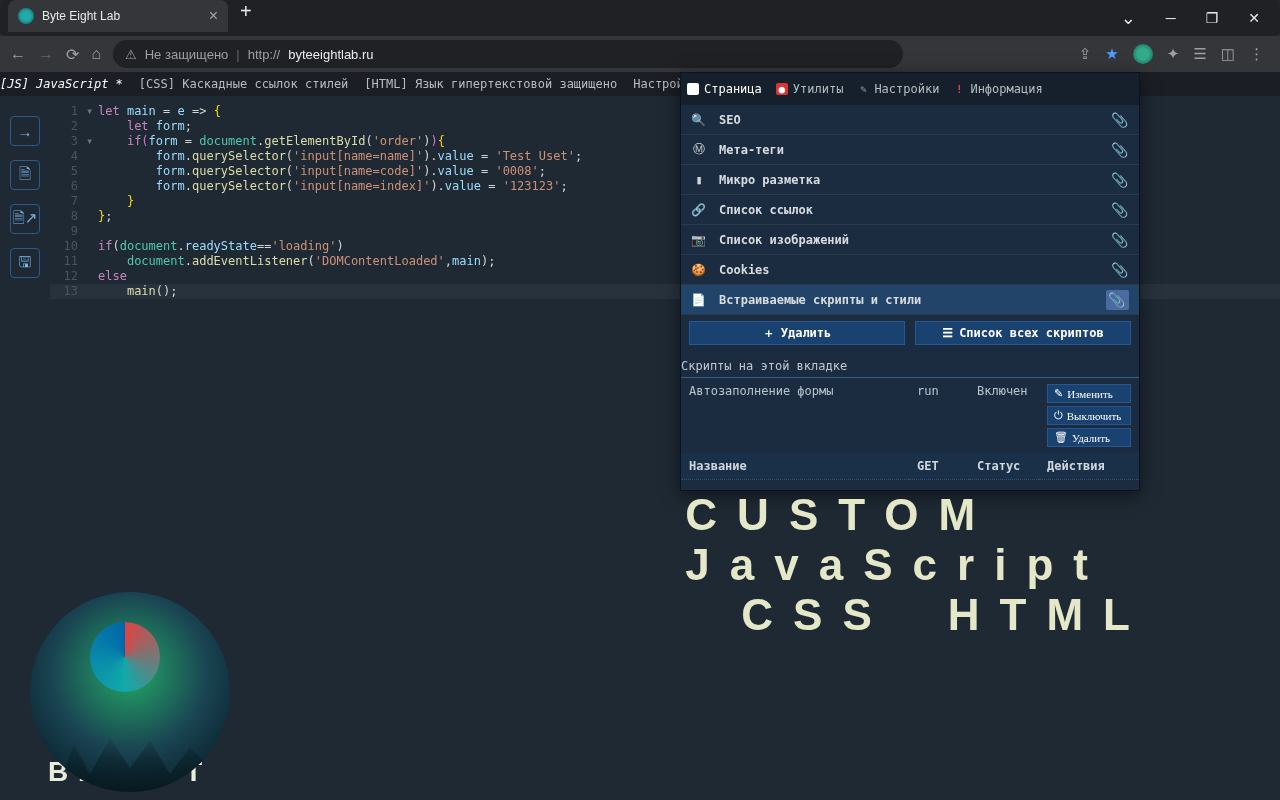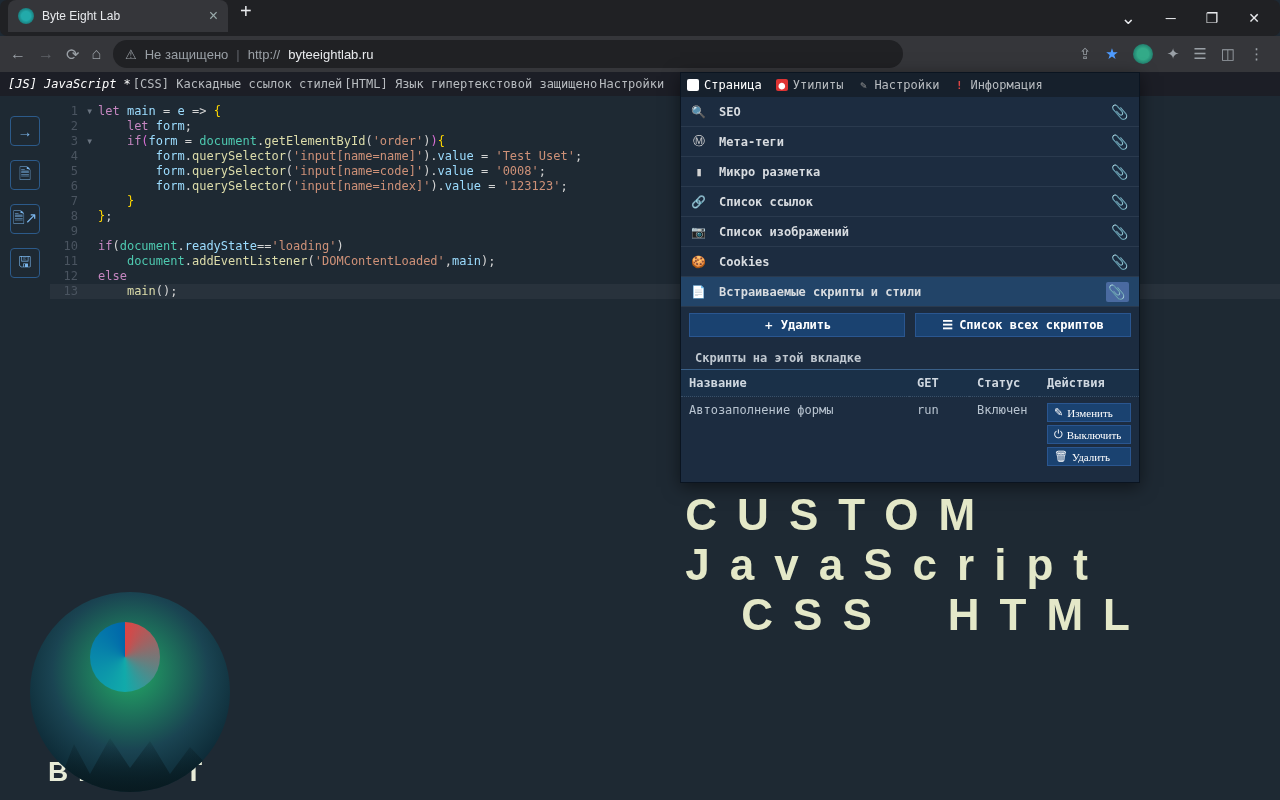--- a/index.html
+++ b/index.html
@@ -20,53 +20,53 @@
 .addrbox { flex:1; height:28px; background:#202124; border-radius:14px; display:flex; align-items:center; padding:0 12px; gap:8px; font:13px Arial; color:#9aa0a6; max-width:790px; }
 .addrbox .secure { color:#9aa0a6; }
 .addrbox .sep { color:#5f6368; }
 .addrbox .url { color:#e8eaed; }
 .exticons { display:flex; gap:14px; align-items:center; margin-left:auto; padding-right:6px; }
 .exticons span { color:#9aa0a6; font:15px Arial; cursor:pointer; }
 .star { color:#4f9cff!important; }
 .avatar { width:20px;height:20px;border-radius:50%;background:radial-gradient(circle,#3a8 40%,#155);}
 
 
-.menubar { height:24px; background:#1c1e26; display:flex; align-items:center; padding-left:8px; gap:2px; font:12px Consolas,monospace; color:#b8bcc0; }
+.menubar { height:24px; background:#1c1e26; display:flex; align-items:center; gap:16px; font:12px Consolas,monospace; color:#b8bcc0; }
 .menubar .mi { cursor:pointer; }
 .menubar .mi.active { color:#fff; font-style:italic; }
 
 
 .editor { position:absolute; left:0; top:96px; right:0; bottom:0; display:flex; }
 .toolstrip { width:50px; background:#1e2933; display:flex; flex-direction:column; align-items:center; gap:14px; padding-top:20px; }
 .toolbtn { width:30px; height:30px; border:1px solid #2c5a8a; border-radius:4px; display:flex; align-items:center; justify-content:center; color:#7ab4ea; font:15px Arial; cursor:pointer; }
 .codepane { flex:1; font:12px Consolas,Menlo,monospace; padding-top:8px; position:relative; }
 .codeline { display:flex; white-space:pre; line-height:15px; }
 .codeline.hl { background:#28323c; }
 .ln { width:36px; text-align:right; color:#4a5460; padding-right:8px; user-select:none; }
 .fold { width:12px; color:#6a7480; }
 .c-kw{color:#c586c0;} .c-id{color:#9cdcfe;} .c-fn{color:#dcdcaa;} .c-str{color:#ce9178;} .c-op{color:#d4d4d4;} .c-brk{color:#ffd700;} .c-brk2{color:#da70d6;} .c-doc{color:#4ec9b0;}
 
 
 .panel { position:absolute; right:140px; top:72px; width:460px; background:#1c2c40; border:1px solid #0a1420; font:12px Consolas,monospace; color:#d4d4d4; box-shadow:0 4px 16px rgba(0,0,0,.5); }
-.ptabs { height:24px; background:#16202c; display:flex; align-items:center; padding:0 6px; gap:14px; }
+.ptabs { height:32px; background:#16202c; display:flex; align-items:center; padding:0 6px; gap:14px; }
 .ptabs .pt { display:flex; align-items:center; gap:5px; cursor:pointer; color:#b8bcc0; }
 .ptabs .pt.active { color:#fff; }
 .ptabs .pi { width:12px;height:12px;display:inline-flex;align-items:center;justify-content:center;font-size:11px;}
 .pi-page{background:#fff;border-radius:2px;} .pi-util{background:#d33;color:#fff;border-radius:2px;font-size:8px;}
 .pi-set::before{content:"✎";color:#999;} .pi-info::before{content:"!";color:#d44;font-weight:bold;}
 .pitems { }
 .pitem { height:30px; background:#1c2c40; border-bottom:1px solid #2a3a4e; display:flex; align-items:center; padding:0 10px; gap:12px; cursor:pointer; }
 .pitem.sel { background:#224468; }
 .pitem .pico { width:16px; text-align:center; }
 .pitem .plabel { flex:1; color:#d8dce0; font-weight:bold; }
 .clip { color:#8a9ab0; font-size:14px; }
 .clip.sel{ background:#4a6aa0; padding:2px 3px; border-radius:2px; color:#fff;}
 .pactions { display:flex; gap:10px; padding:6px 8px; }
 .pabtn { flex:1; height:24px; background:#1a4270; border:1px solid #2a5690; display:flex; align-items:center; justify-content:center; gap:6px; cursor:pointer; color:#fff; font-weight:bold; }
-.psect { padding:8px 14px 4px; border-bottom:1px solid #3a6088; color:#c0c8d0;font-weight:bold; }
+.psect { padding:8px 0 4px; border-bottom:1px solid #3a6088; color:#c0c8d0; }
 .ptable { width:100%; border-collapse:collapse; }
 .ptable th { text-align:left; padding:6px 8px; background:#1a3048; border-bottom:1px dotted #3a5068; font-weight:bold; color:#d0d8e0; }
 .ptable td { padding:6px 8px; vertical-align:top; color:#b8c4d0; }
 .rowbtns { display:flex; flex-direction:column; gap:3px; }
 .rowbtn { background:#1a4270; border:1px solid #2a5690; padding:2px 6px; display:flex; align-items:center; gap:4px; cursor:pointer; font:11px Consolas; color:#fff; }
 
 
 .biglogo { position:absolute; left:30px; bottom:12px; text-align:center; font-family:Arial; }
 .logocircle { width:200px;height:200px;border-radius:50%;background:radial-gradient(circle at 50% 40%,#2a6 0%,#1a4452 50%,#0a2430 80%); position:relative; margin:0 auto 6px; overflow:hidden;}
 .logocircle::before{content:"";position:absolute;left:60px;top:30px;width:70px;height:70px;border-radius:50%;background:conic-gradient(#d44,#1aa,#06a);}
@@ -211,46 +211,46 @@
       </div>
     <div class="pabtn">
         <span>☰</span>
         <span>Список всех скриптов</span>
       </div>
   </div>
   <div class="psect">Скрипты на этой вкладке</div>
   <table class="ptable">
     <tbody>
         <tr>
-      <th>Название</th>
-      <th style="width:60px">GET</th>
-      <th style="width:70px">Статус</th>
-      <th style="width:100px">Действия</th>
-    </tr>
-    <tr>
       <td>Автозаполнение формы</td>
       <td>run</td>
       <td>Включен</td>
       <td>
             <div class="rowbtns" id="rowbtns">
               <div class="rowbtn">
                 <span>✎</span>
                 <span>Изменить</span>
               </div>
               <div class="rowbtn">
                 <span>⏻</span>
                 <span>Выключить</span>
               </div>
               <div class="rowbtn">
                 <span>🗑</span>
                 <span>Удалить</span>
               </div>
             </div>
           </td>
     </tr>
+    <tr>
+      <th>Название</th>
+      <th style="width:60px">GET</th>
+      <th style="width:70px">Статус</th>
+      <th style="width:100px">Действия</th>
+    </tr>
   </tbody>
     </table>
   <div style="height:10px"></div>
 </div>
 
 <div class="hero">
   <div class="h1">CUSTOM</div>
   <div class="h2">JavaScript</div>
   <div class="h3"><span>CSS</span><span>HTML</span></div>
 </div>

